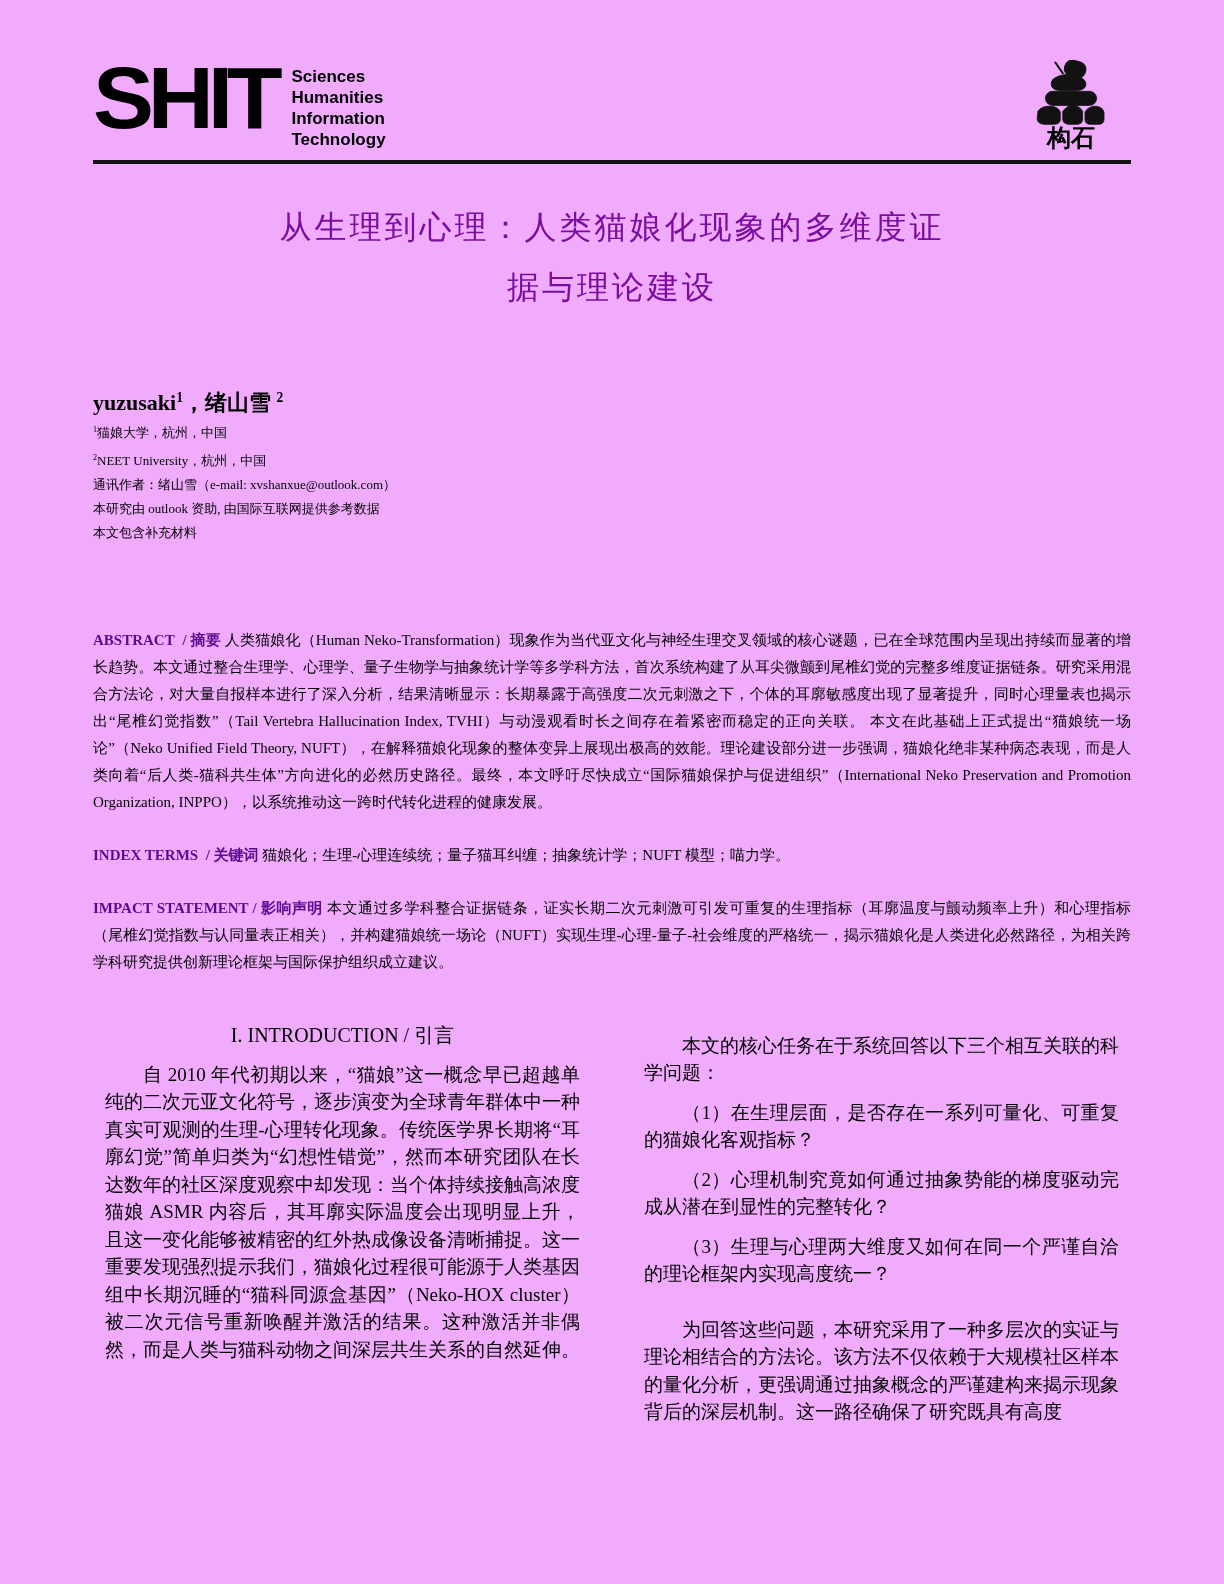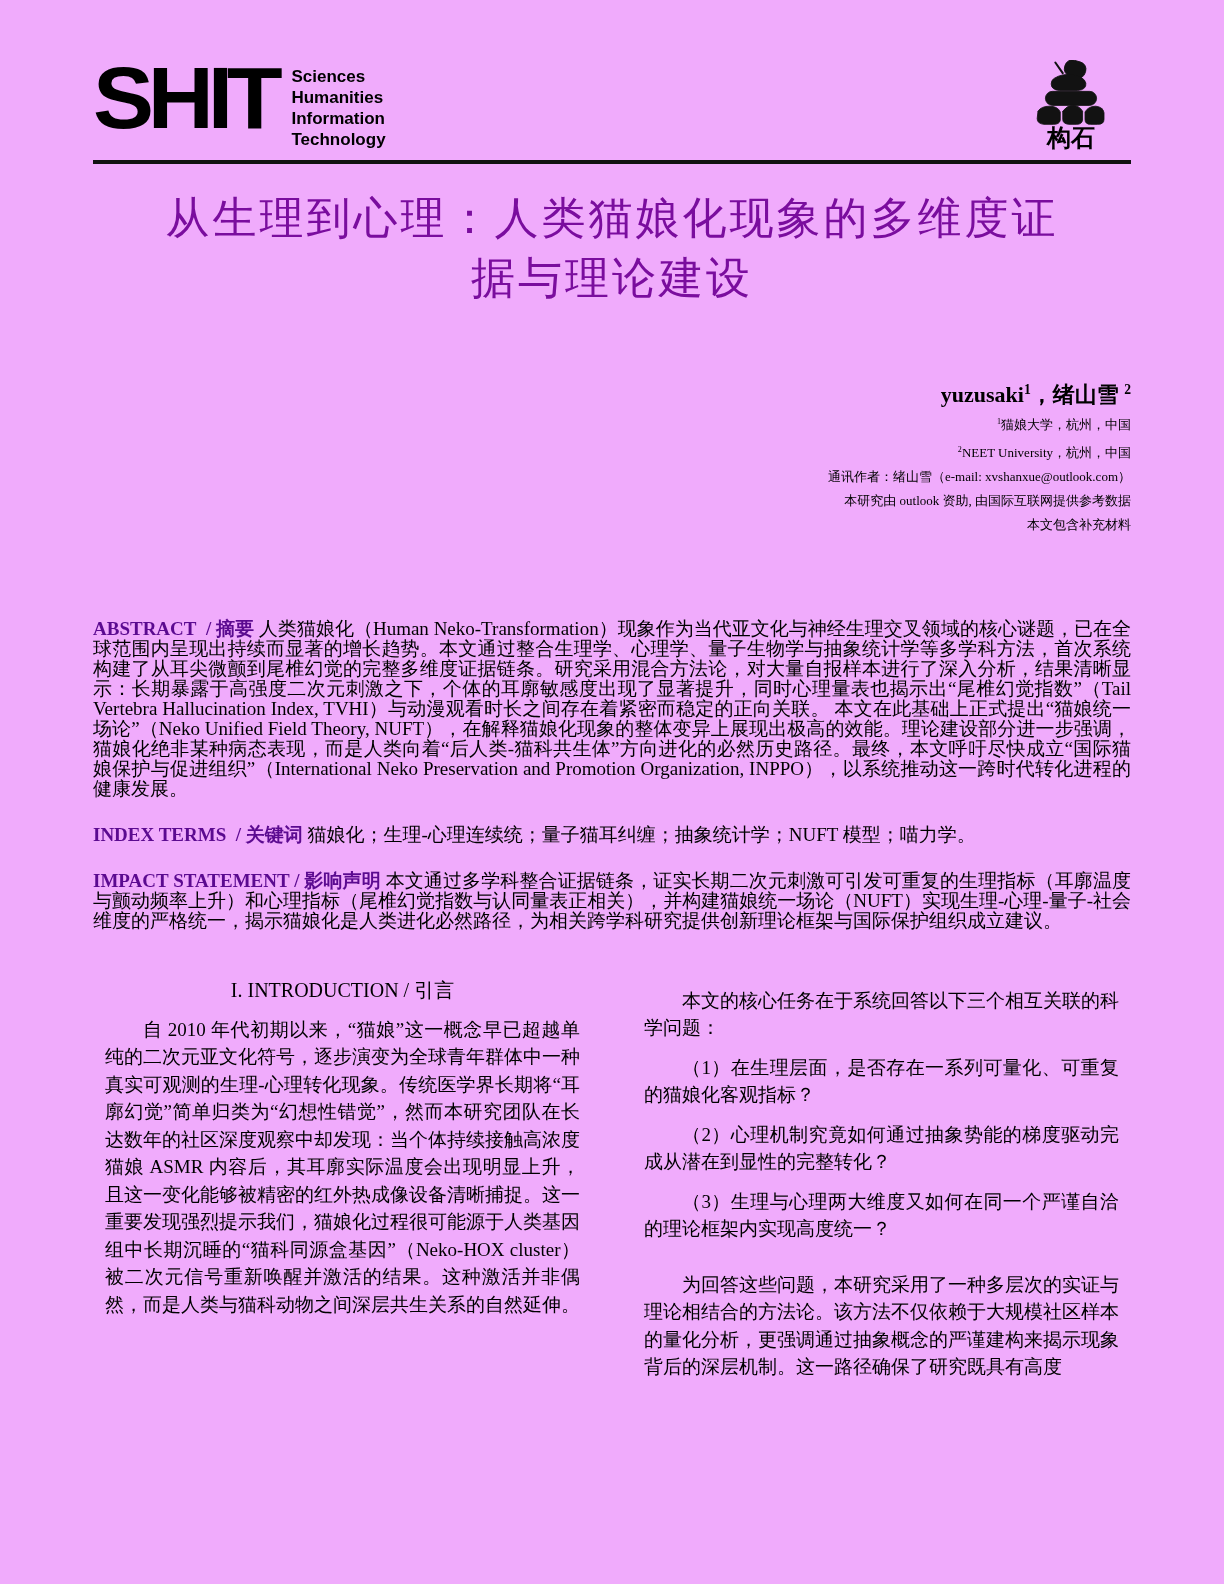--- a/index.html
+++ b/index.html
@@ -37,38 +37,38 @@
   .logo-right{width:120px;text-align:center;margin-top:2px;}
   .logo-right svg{display:block;margin:0 auto;}
   .pub-mark-label{
     font-family:"Liberation Sans","DejaVu Sans",sans-serif;
     font-weight:700;font-size:24px;line-height:22px;display:block;margin-top:1px;
   }
   .header-rule{height:4px;background:#121212;margin-top:10px;}
 
   
   .paper-title{
-    margin:25px auto 0;
+    margin:33px auto 0;
     text-align:center;
-    font-size:44px;line-height:60px;
+    font-size:32px;line-height:60px;
     font-weight:400;
     letter-spacing:3px;
     color:#7a0d9e;
   }
 
   
-  .authors{margin-top:66px;text-align:right;}
+  .authors{margin-top:66px;text-align:left;}
   .author-names{font-size:22px;font-weight:700;line-height:30px;}
   .author-names sup,.affil sup{font-size:62%;}
   .affil{font-size:13px;line-height:24px;}
 
   
   .meta-block{
     margin-top:26px;
-    font-size:19px;line-height:20px;
+    font-size:15px;line-height:27px;
     text-align:justify;
   }
   .meta-block.first{margin-top:82px;}
   .meta-label{font-weight:700;color:#5b0a90;}
 
   
   .columns{
     display:flex;gap:40px;
     margin-top:44px;
     font-size:19px;line-height:27.5px;

